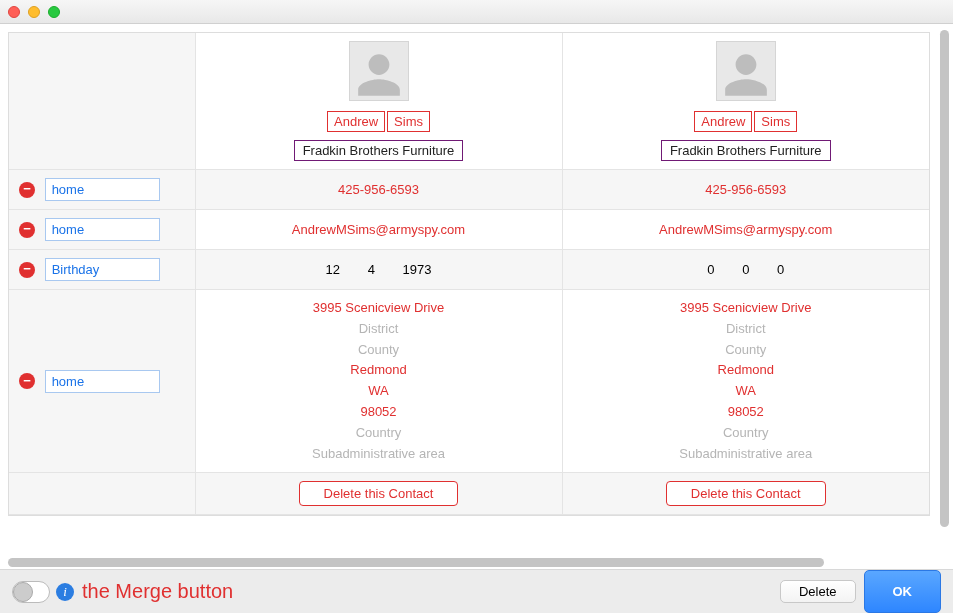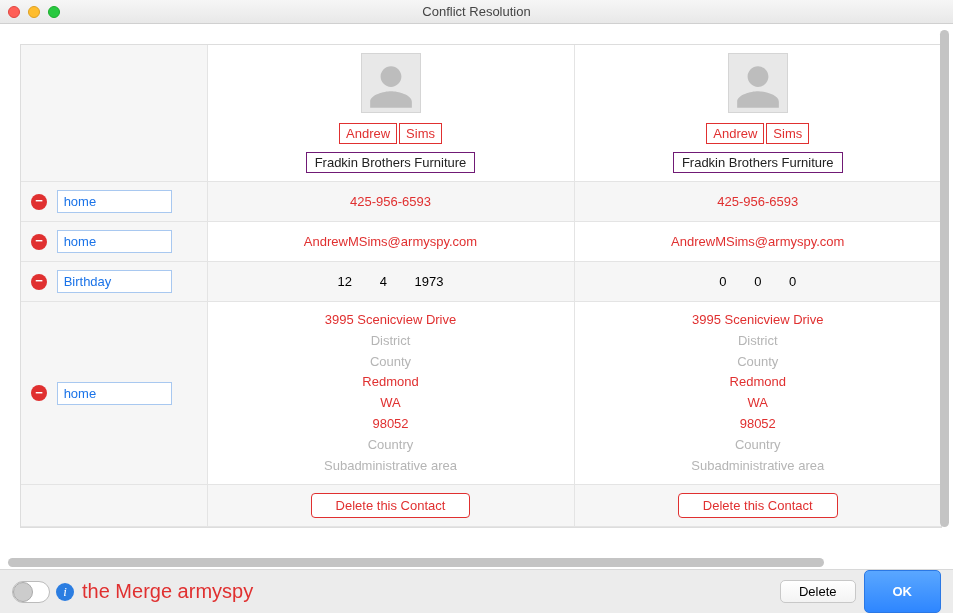--- a/index.html
+++ b/index.html
@@ -32,21 +32,21 @@
     position: absolute; left: 0; right: 0; text-align: center;
     font-size: 13px; color: #444;
   }
   .scroll-area {
     position: absolute;
     top: 24px; left: 0; right: 0; bottom: 44px;
     overflow: hidden;
     background: #fff;
   }
   .sheet {
-    margin: 20px;
+    margin: 8px;
     border: 1px solid #ddd;
     background: #fff;
     width: 922px;
   }
   table.main {
     width: 100%;
     border-collapse: collapse;
   }
   table.main td {
     border-right: 1px solid #e4e4e4;
@@ -170,21 +170,20 @@
 </style>
 </head>
 <body>
 
 <div class="titlebar">
   <div class="traffic">
     <span class="t-red"></span>
     <span class="t-yellow"></span>
     <span class="t-green"></span>
   </div>
-  <div class="title">Conflict Resolution</div>
 </div>
 
 <div class="scroll-area">
   <div class="sheet">
     <table class="main">
 
       <tbody>
           <tr class="header-row">
         <td class="col-label shade"></td>
         <td class="col-val">
@@ -294,17 +293,17 @@
     <div class="track">
       <div class="thumb"></div>
     </div>
   </div>
 
 <div class="footer">
   <div class="toggle">
       <div class="knob"></div>
     </div>
   <div class="infoicon">i</div>
-  <div class="merge-label">the Merge armyspy</div>
+  <div class="merge-label">the Merge button</div>
   <div class="spacer"></div>
   <button class="btn">Delete</button>
   <button class="btn btn-primary">OK</button>
 </div>
 
 </body></html>

